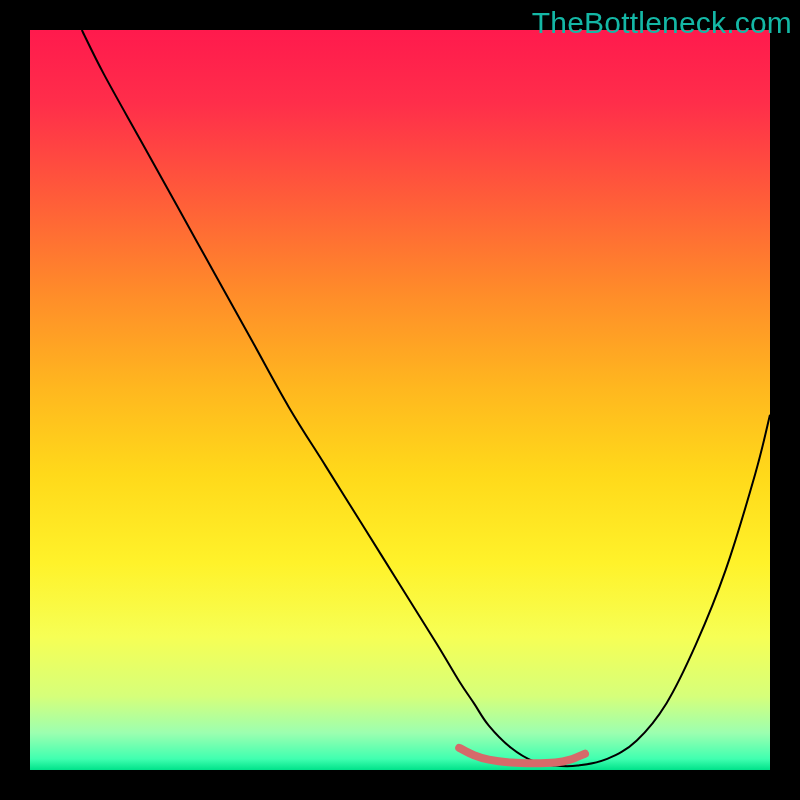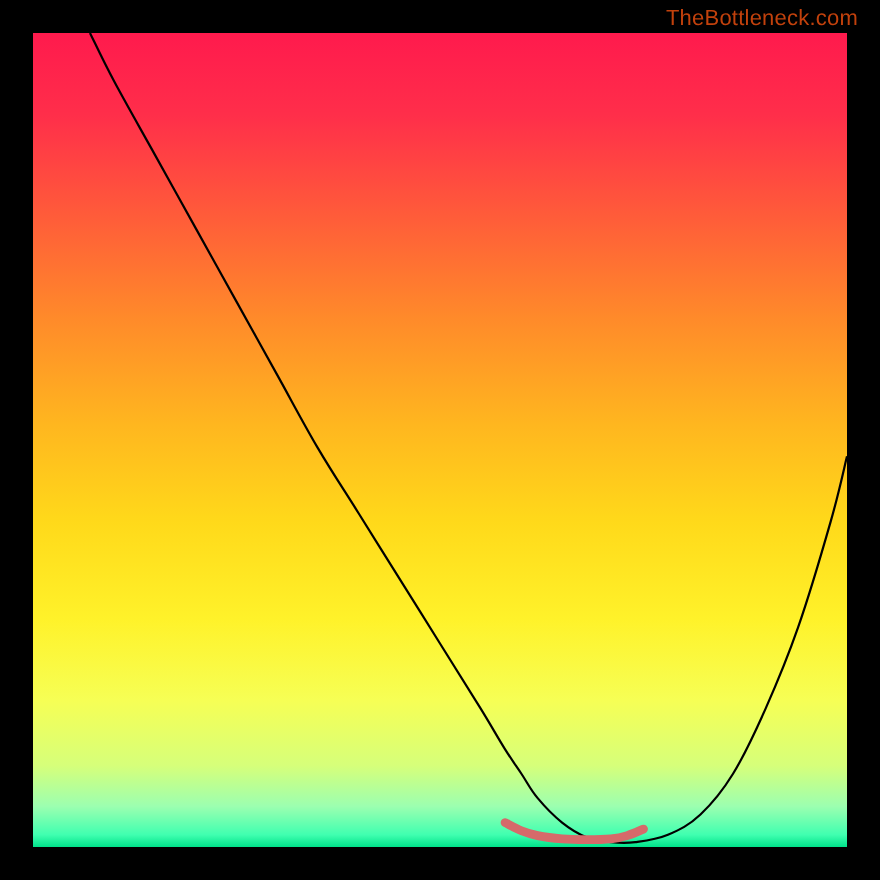--- a/index.html
+++ b/index.html
@@ -13,23 +13,23 @@
   }
   .frame {
     position: relative;
     width: 800px;
     height: 800px;
     background: #000;
   }
   .watermark {
     position: absolute;
     top: 6px;
-    right: 20px;
-    color: #c2410c;
-    font-size: 20px;
+    right: 8px;
+    color: #14b8a6;
+    font-size: 30px;
     font-weight: 500;
     letter-spacing: 0.2px;
     z-index: 10;
   }
   .plot-area {
     position: absolute;
     left: 30px;
     top: 30px;
     width: 740px;
     height: 740px;

